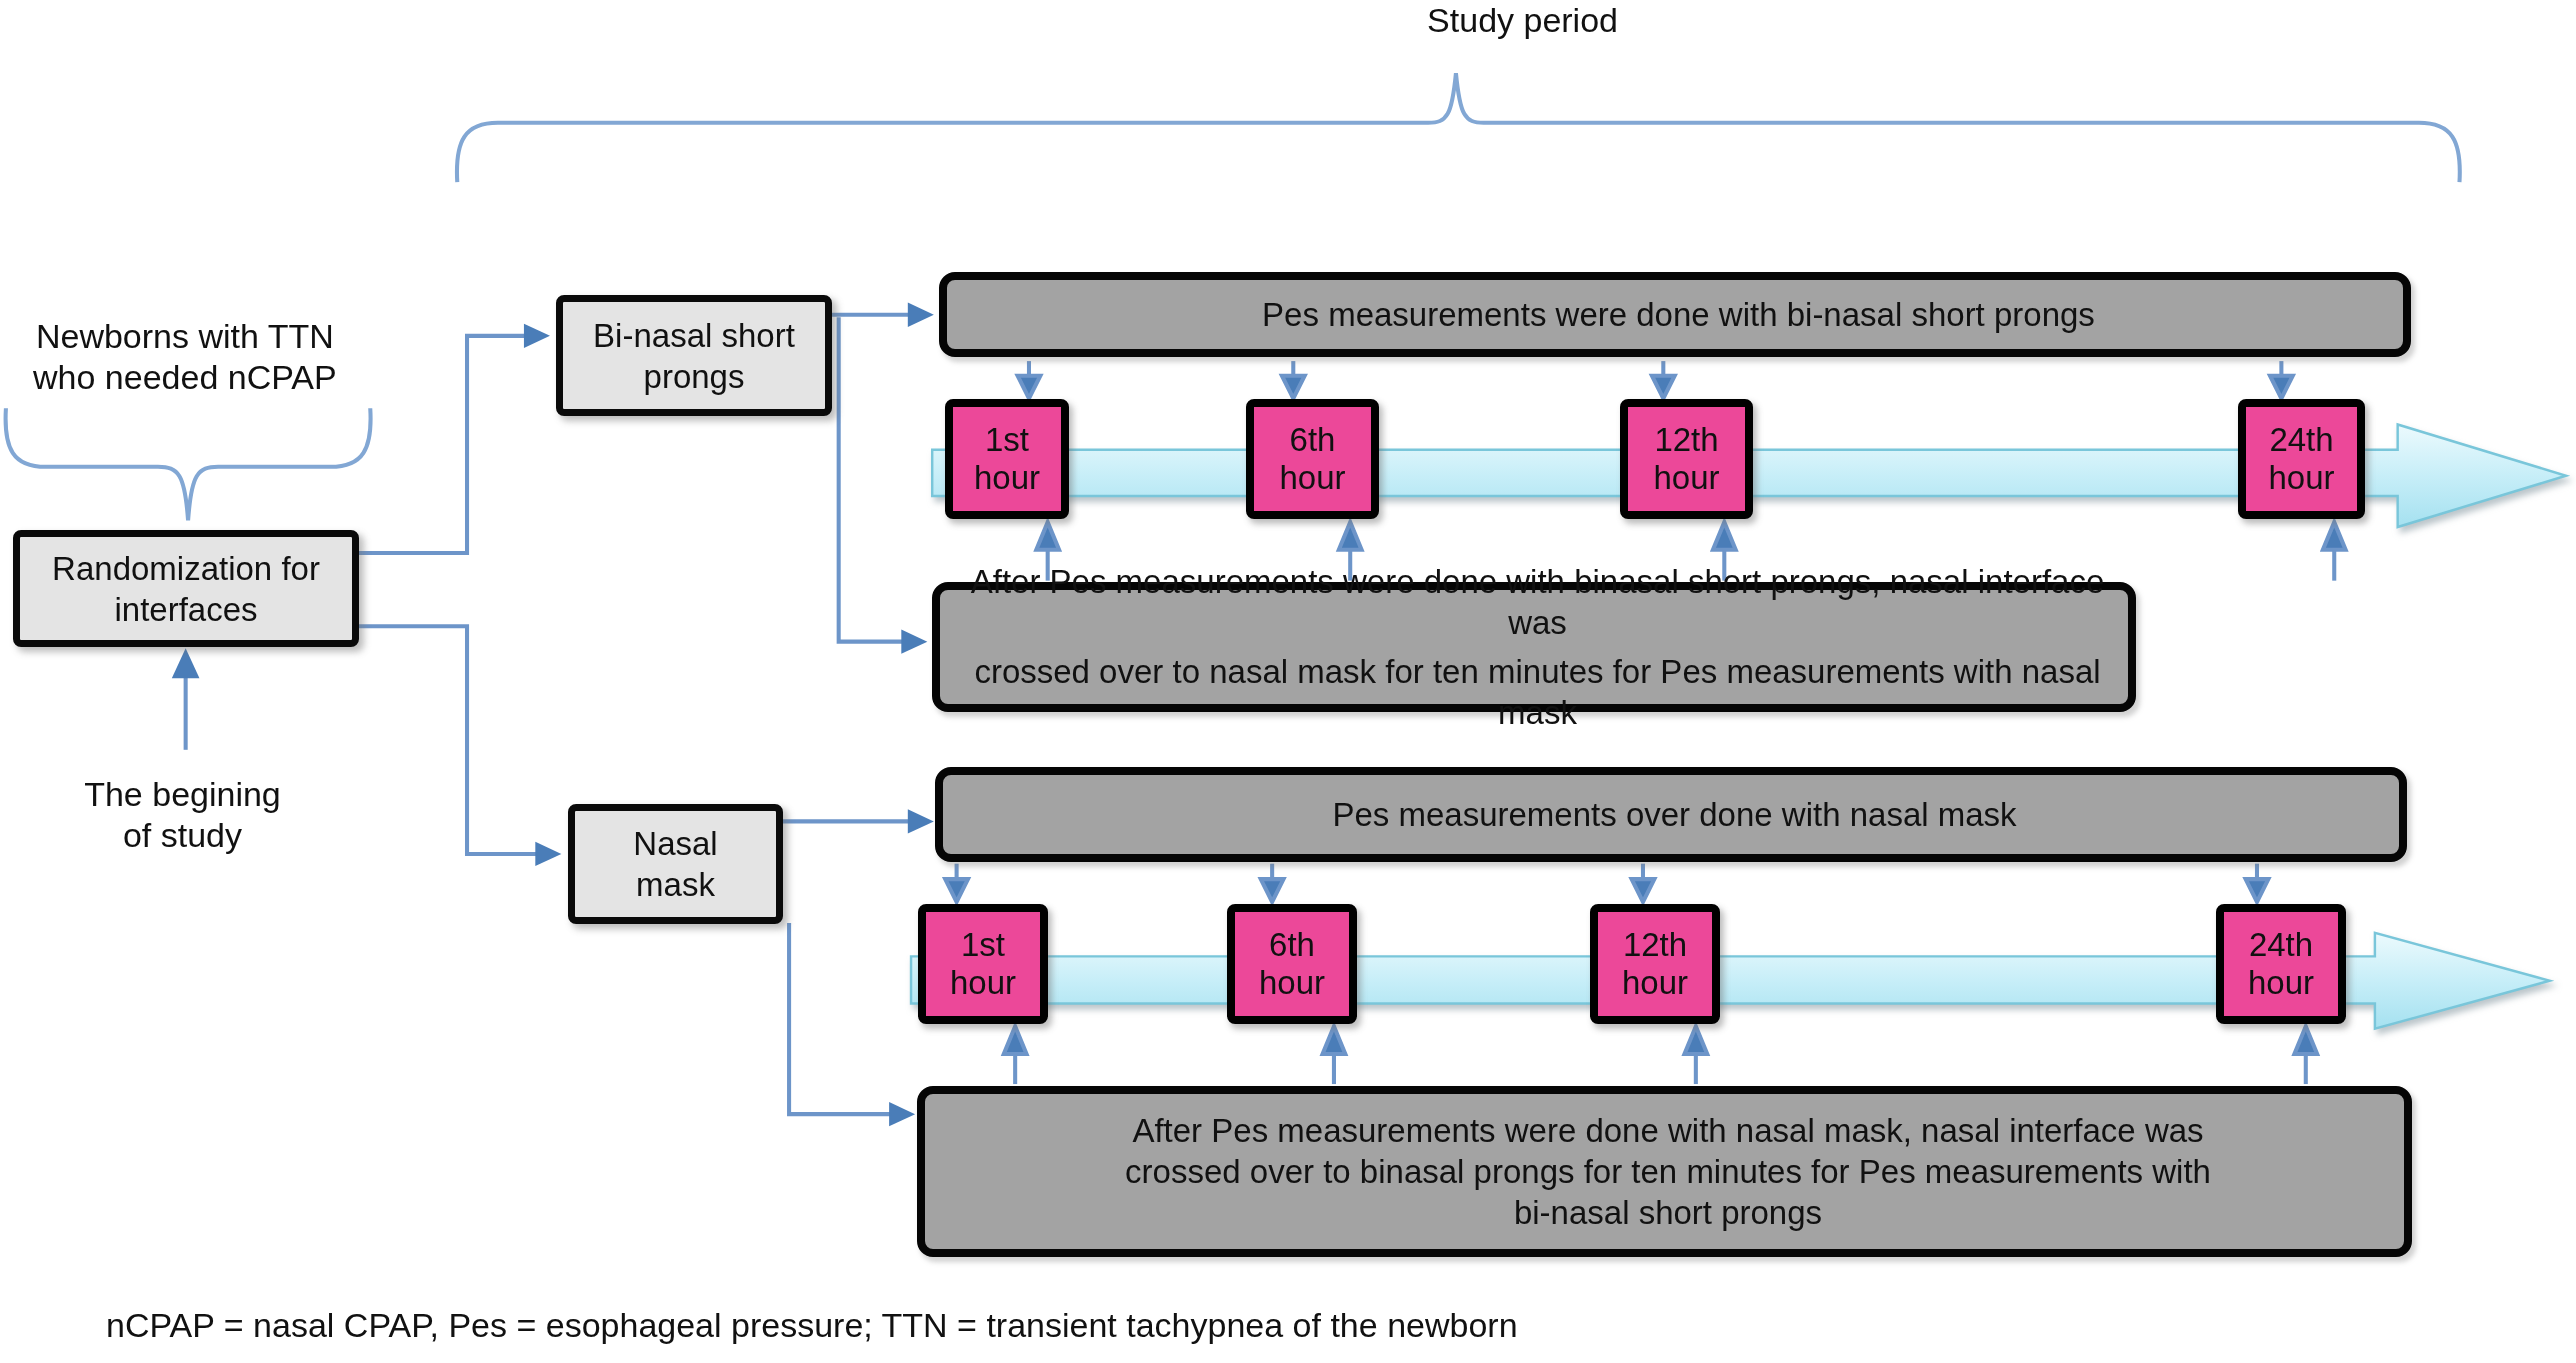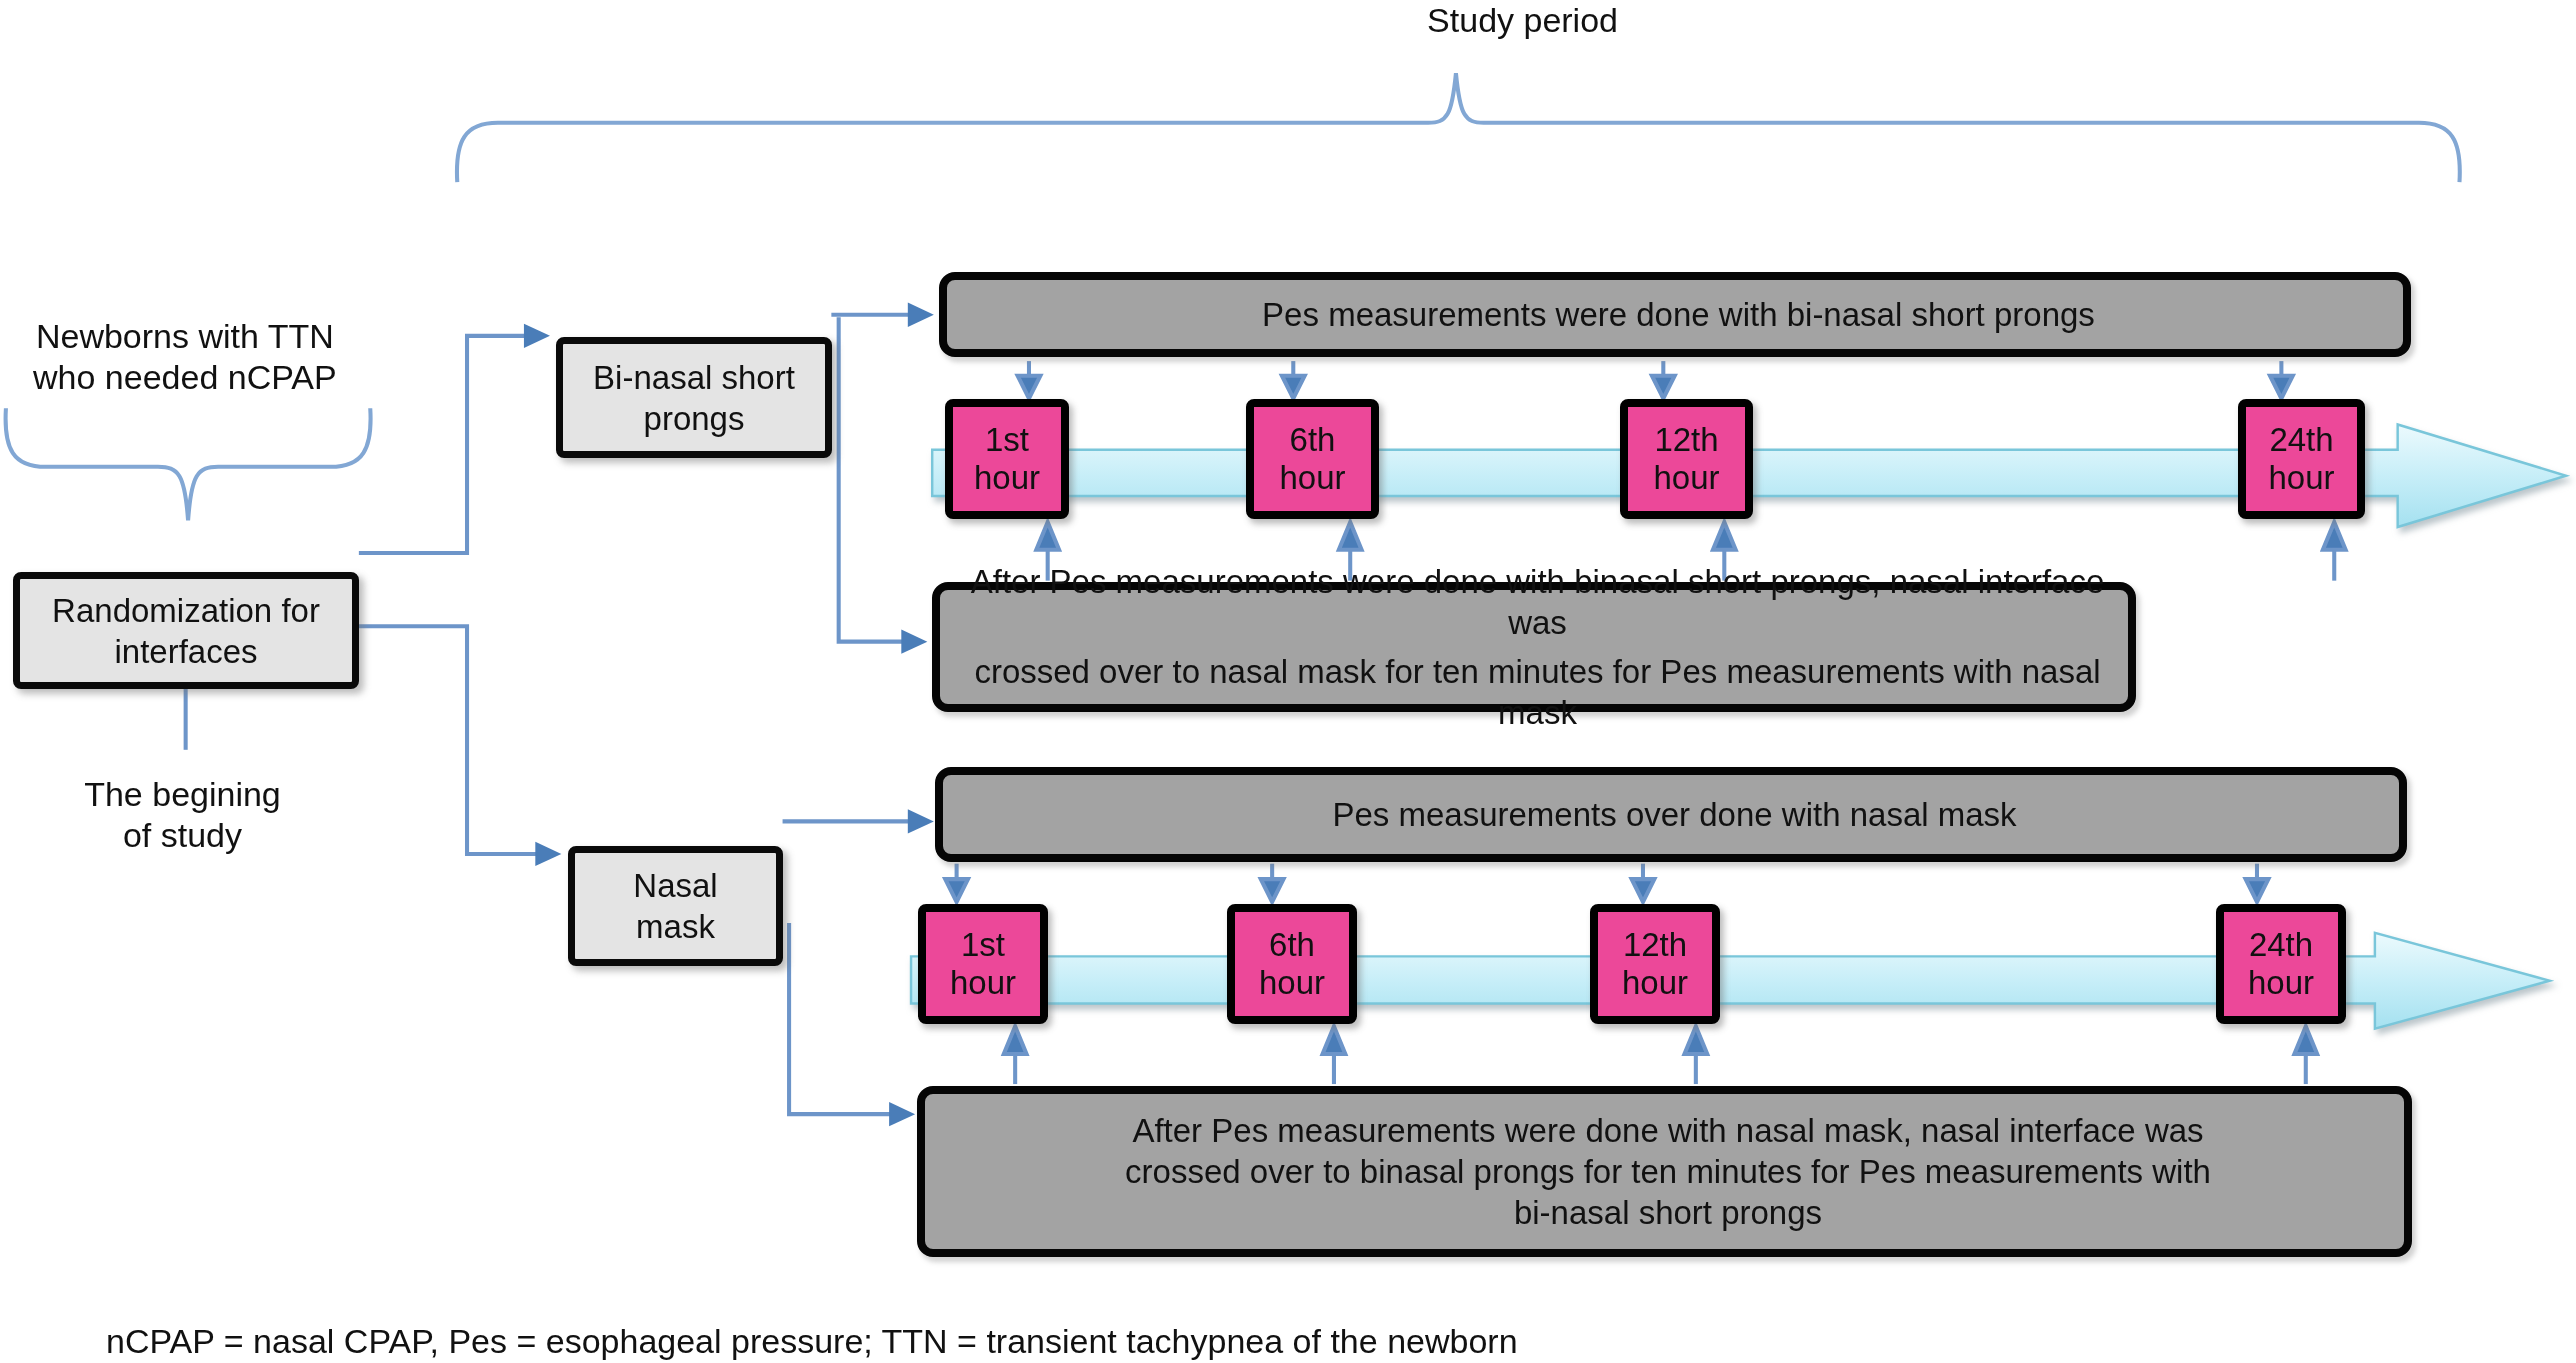--- a/index.html
+++ b/index.html
@@ -9,38 +9,37 @@
   }
   #wires{position:absolute;left:0;top:0;z-index:0;}
   .box{
     position:absolute;box-sizing:border-box;z-index:1;
     display:flex;flex-direction:column;align-items:center;justify-content:center;
     text-align:center;background:#ffffff;
   }
   .gray{
     background:#e4e4e4;border:7.3px solid #0a0a0a;border-radius:8.1px;
     box-shadow:4.1px 4.9px 7.3px rgba(110,110,110,.45);
-    margin-top:42px;
   }
   .white{
     background:#a3a3a3;border:8.1px solid #050505;border-radius:16px;
     box-shadow:3.3px 4.1px 5.7px rgba(125,125,125,.35);
     padding-left:7px;
   }
   .hour{
     background:#ec4899;border:8.1px solid #000;border-radius:8.1px;
     box-shadow:3.3px 4.1px 6.5px rgba(110,110,110,.45);
   }
   .t{font-size:33px;line-height:41px;}
   .hour .t{font-size:33px;line-height:38px;}
   .freetext{position:absolute;z-index:1;text-align:center;font-size:34px;line-height:41px;}
   #study-title{left:1293px;top:0px;width:325px;text-align:right;}
   #newborns-label{left:24.4px;top:316px;width:321px;}
   #beginning-label{left:33px;top:774px;width:299px;}
-  #footnote{position:absolute;z-index:1;left:106px;top:1305px;font-size:34px;line-height:41px;text-align:center;margin-top:16px;}
+  #footnote{position:absolute;z-index:1;left:106px;top:1305px;font-size:34px;line-height:41px;text-align:center;}
   
   #box-rand{left:13px;top:530px;width:346px;height:117px;}
   #box-binasal{left:556px;top:295px;width:276px;height:121px;}
   #box-nasal{left:568px;top:804px;width:215px;height:120px;}
   #box-pes-top{left:939px;top:272px;width:1472px;height:85px;}
   #box-after-top{left:932px;top:582px;width:1204px;height:130px;gap:8px;}
   #box-pes-bot{left:935px;top:767px;width:1472px;height:95px;}
   #box-after-bot{left:917px;top:1086px;width:1495px;height:171px;}
   #hb-t0{left:945px;top:399px;width:124px;height:120px;}
   #hb-t1{left:1246px;top:399px;width:133px;height:120px;}

